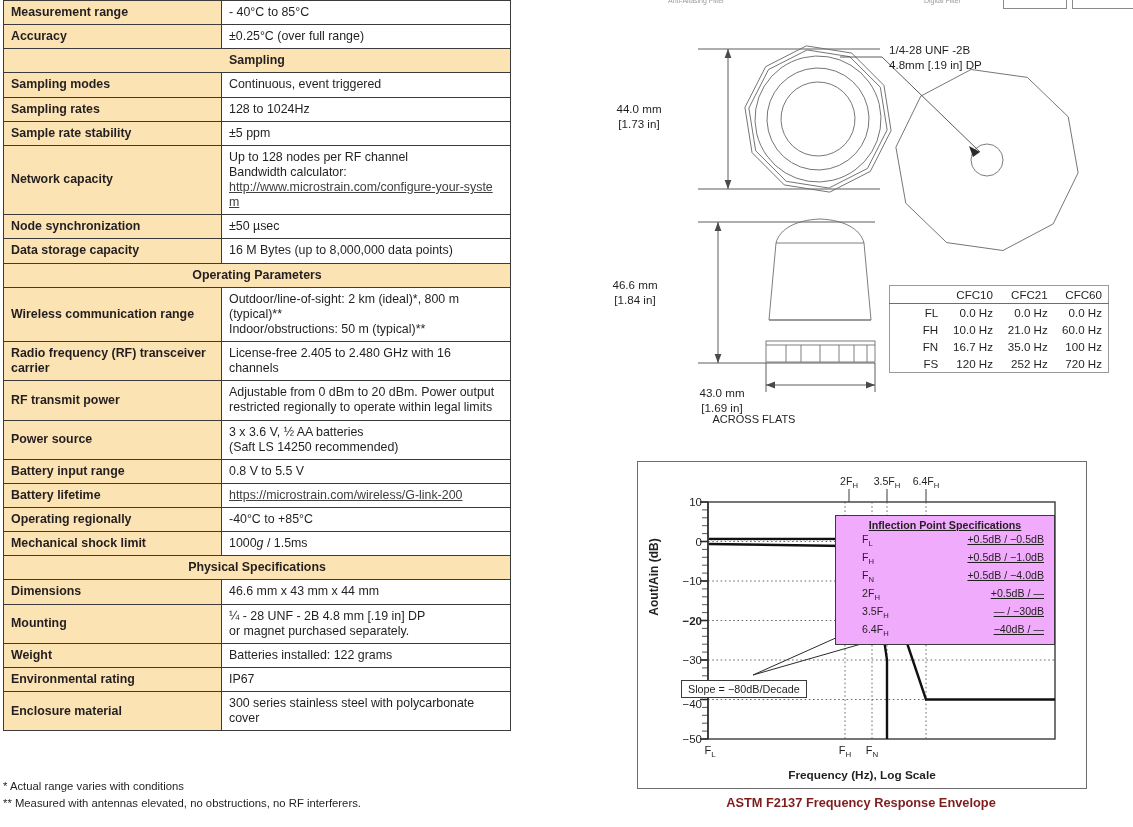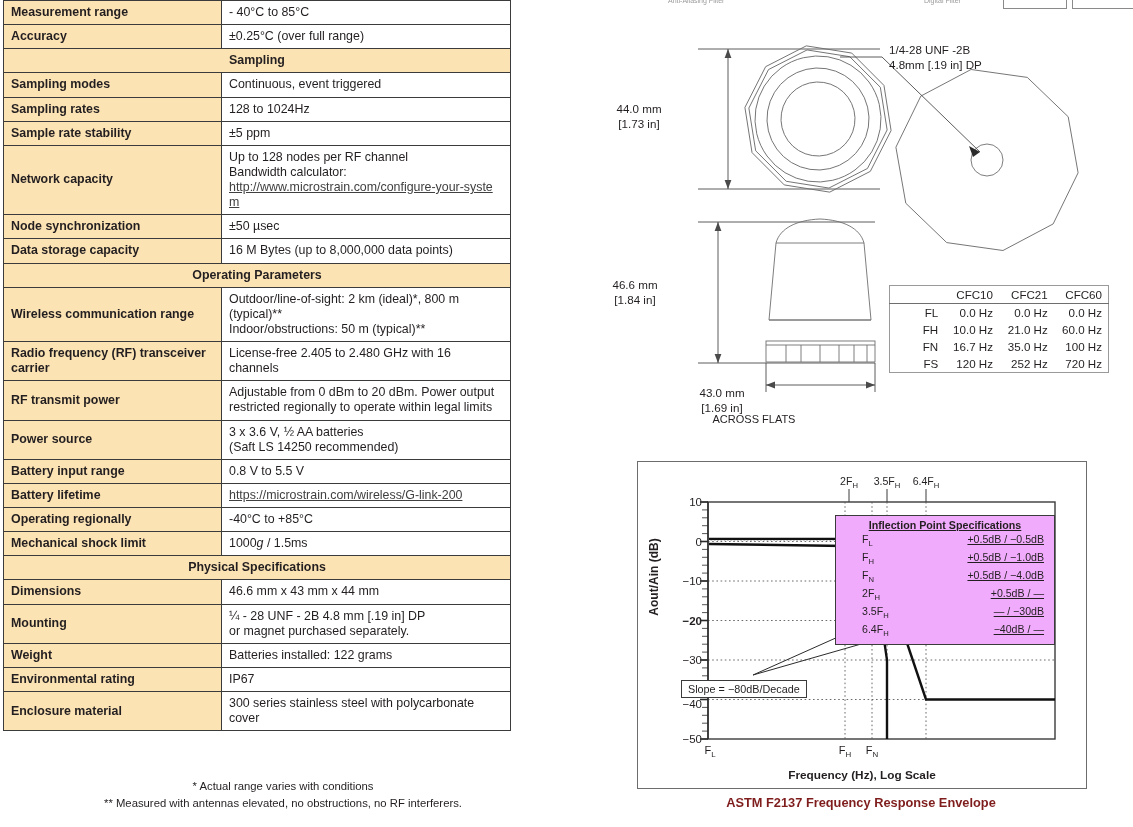--- a/index.html
+++ b/index.html
@@ -26,21 +26,21 @@
   }
   #spec-table td.v{background:#ffffff;}
   #spec-table tr.section td{
     background:#fce3b4;font-weight:bold;text-align:center;
   }
   .lnk{color:#404040;text-decoration:underline;word-break:break-all;}
   .ital{font-style:italic;}
 
   #footnotes{
     position:absolute;left:3px;top:778px;width:560px;
-    font-size:11.3px;line-height:1.48;color:#231f20;text-align:center;
+    font-size:11.3px;line-height:1.48;color:#231f20;
   }
 
   
   #top-strip{
     position:absolute;left:590px;top:0px;width:543px;height:11px;
     overflow:hidden;font-size:7px;color:#9a9a9a;
   }
   #top-strip .tl{position:absolute;top:-3px;}
   #top-strip .bx{
     position:absolute;top:-4px;width:62px;height:11px;border:1px solid #8a8a8a;

